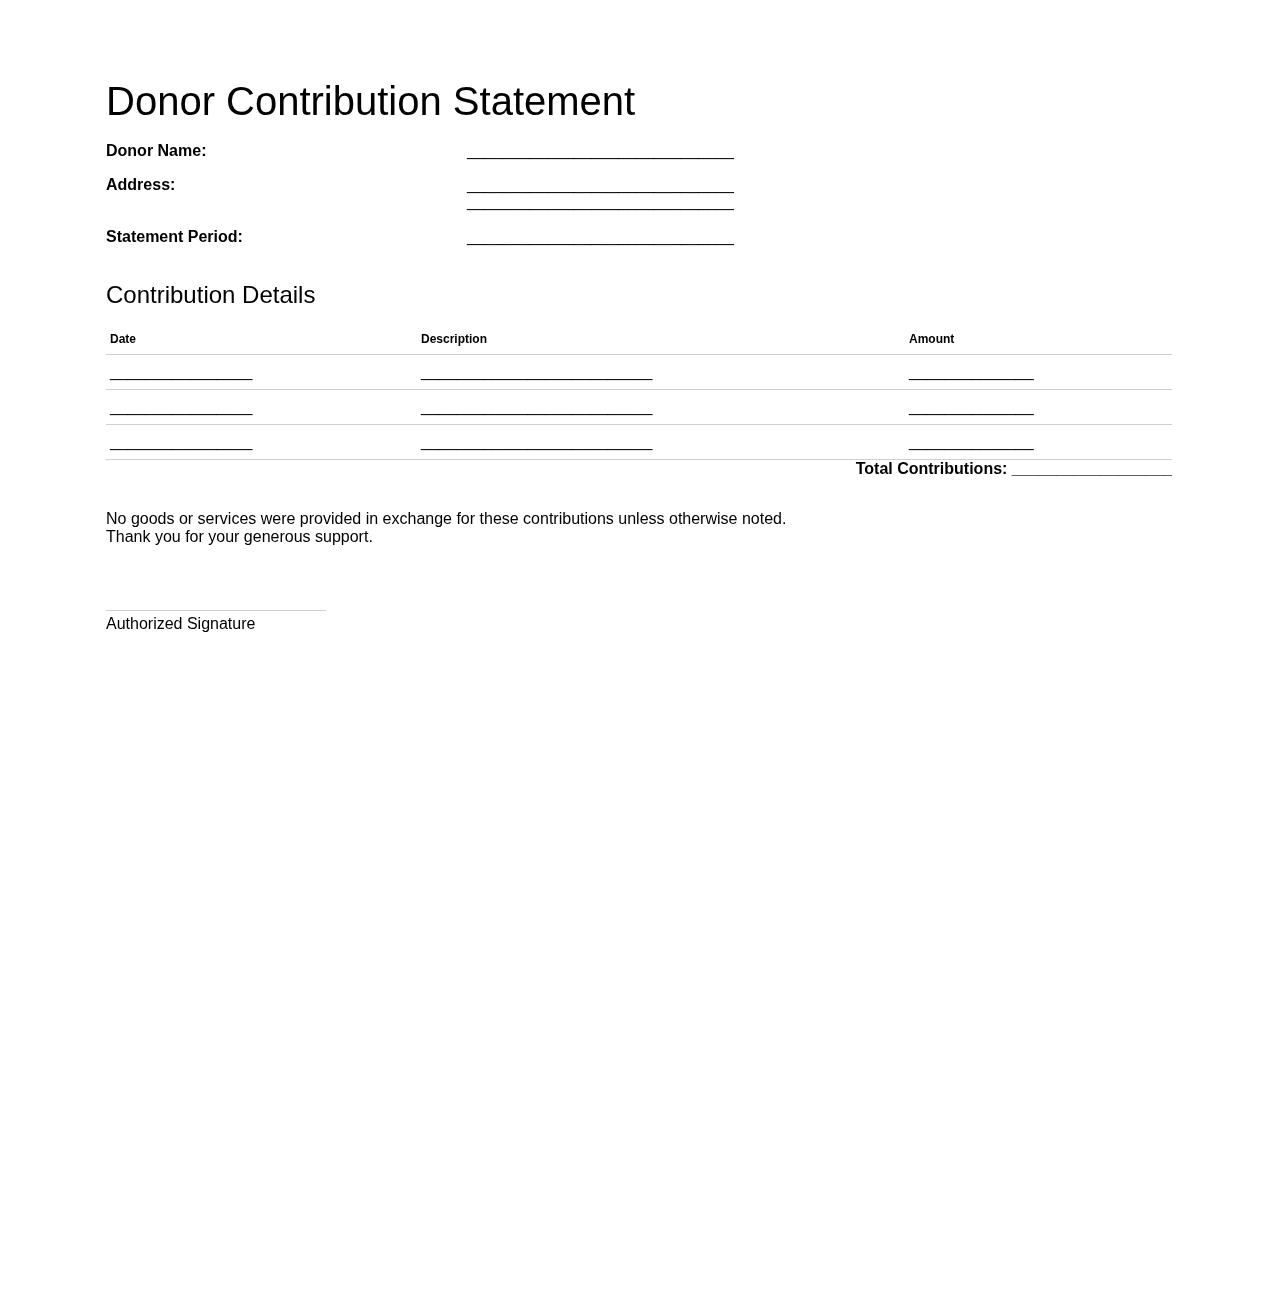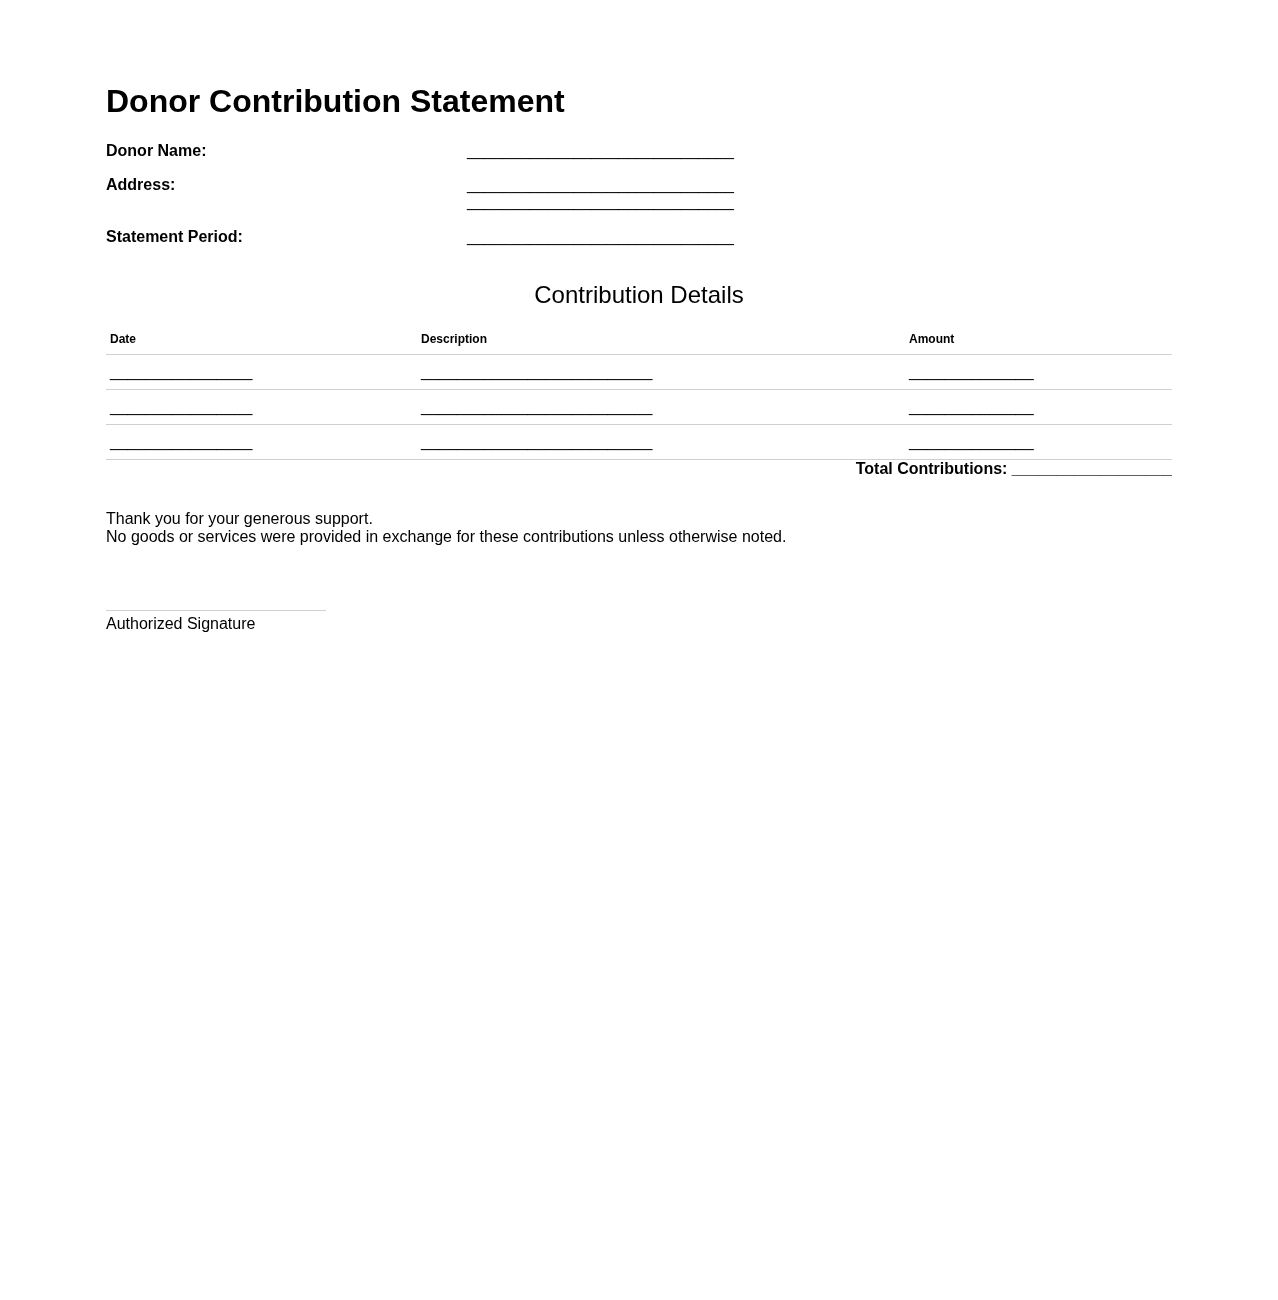--- a/index.html
+++ b/index.html
@@ -5,31 +5,31 @@
   html, body { margin: 0; padding: 0; background: #ffffff; }
   body {
     width: 1278px; height: 1300px;
     font-family: "Liberation Sans", sans-serif;
     color: #000;
     font-size: 16px;
   }
   .page { position: relative; padding: 78px 106px 0 106px; }
   h1 {
     font-family: "Liberation Sans", sans-serif;
-    font-weight: bold; font-size: 32px; margin: 0; line-height: 46px;
+    font-weight: normal; font-size: 40px; margin: 0; line-height: 46px;
   }
   .info { border-collapse: collapse; margin-top: 18px; }
   .info td { padding: 0; vertical-align: top; font-size: 16px; }
   .info td.label { font-weight: bold; width: 361px; }
   .info tr.row td { height: 34px; line-height: 18px; }
   .info tr.row-addr td.label { height: 52px; }
   .blank { white-space: nowrap; letter-spacing: 0; }
   .field-lines div { line-height: 17px; }
   h2 {
-    font-weight: normal; font-size: 24px; margin: 18px 0 0 0; line-height: 30px; text-align: center;
+    font-weight: normal; font-size: 24px; margin: 18px 0 0 0; line-height: 30px;
   }
   .details { width: 1066px; border-collapse: collapse; margin-top: 18px; }
   .details th {
     text-align: left; font-weight: bold; font-size: 12px;
     padding: 4px 4px 8px 4px; border-bottom: 1px solid #d0d0d0;
   }
   .details td {
     padding: 8px 4px 8px 4px; border-bottom: 1px solid #d0d0d0;
     height: 18px; line-height: 18px;
   }
@@ -96,20 +96,20 @@
       </tr>
     </tbody>
   </table>
 
   <div class="total">
     <span>Total Contributions:</span>
     <span class="blank">__________________</span>
   </div>
 
   <div class="thanks">
+    <div>No goods or services were provided in exchange for these contributions unless otherwise noted.</div>
     <div>Thank you for your generous support.</div>
-    <div>No goods or services were provided in exchange for these contributions unless otherwise noted.</div>
   </div>
 
   <div class="signature">
     <span>Authorized Signature</span>
   </div>
 </div>
 
 </body></html>

